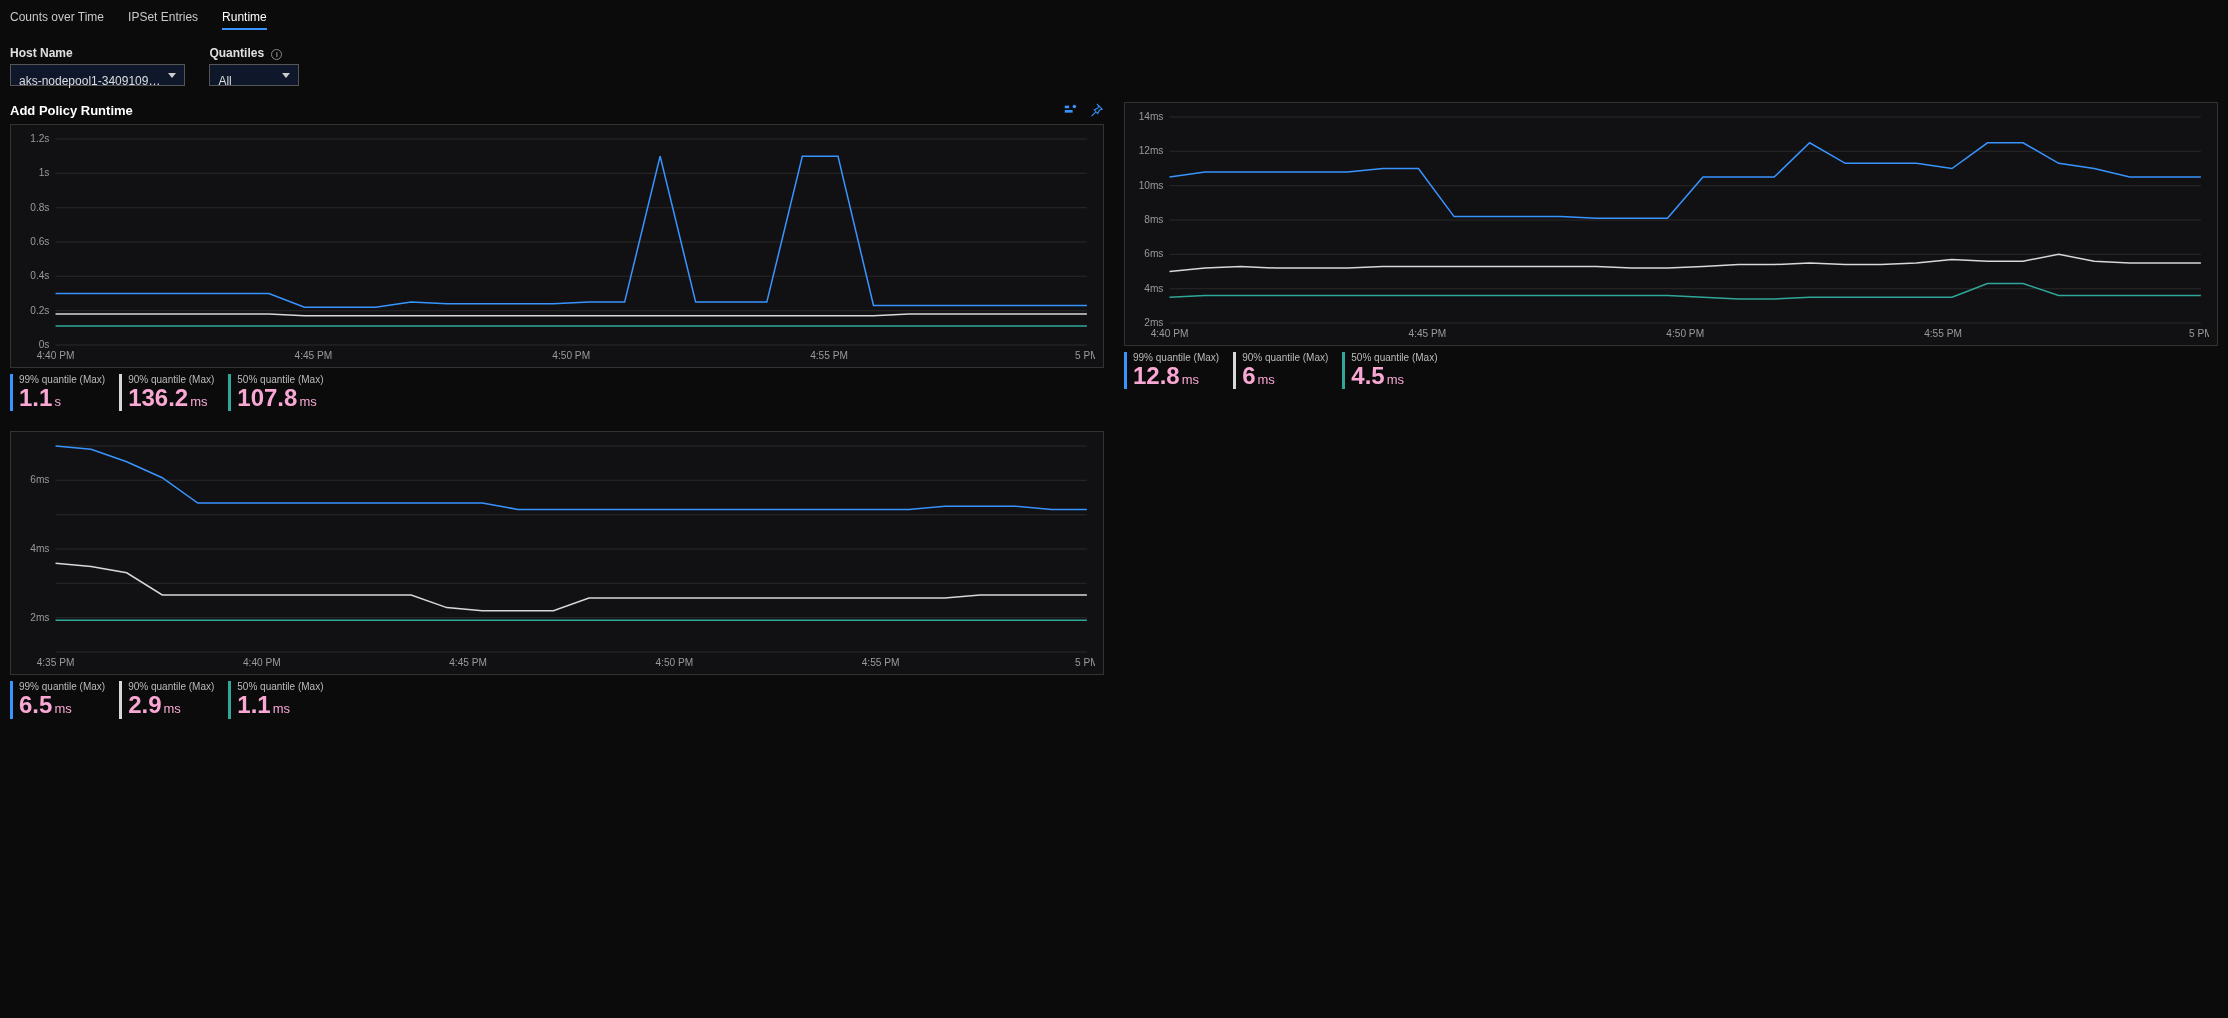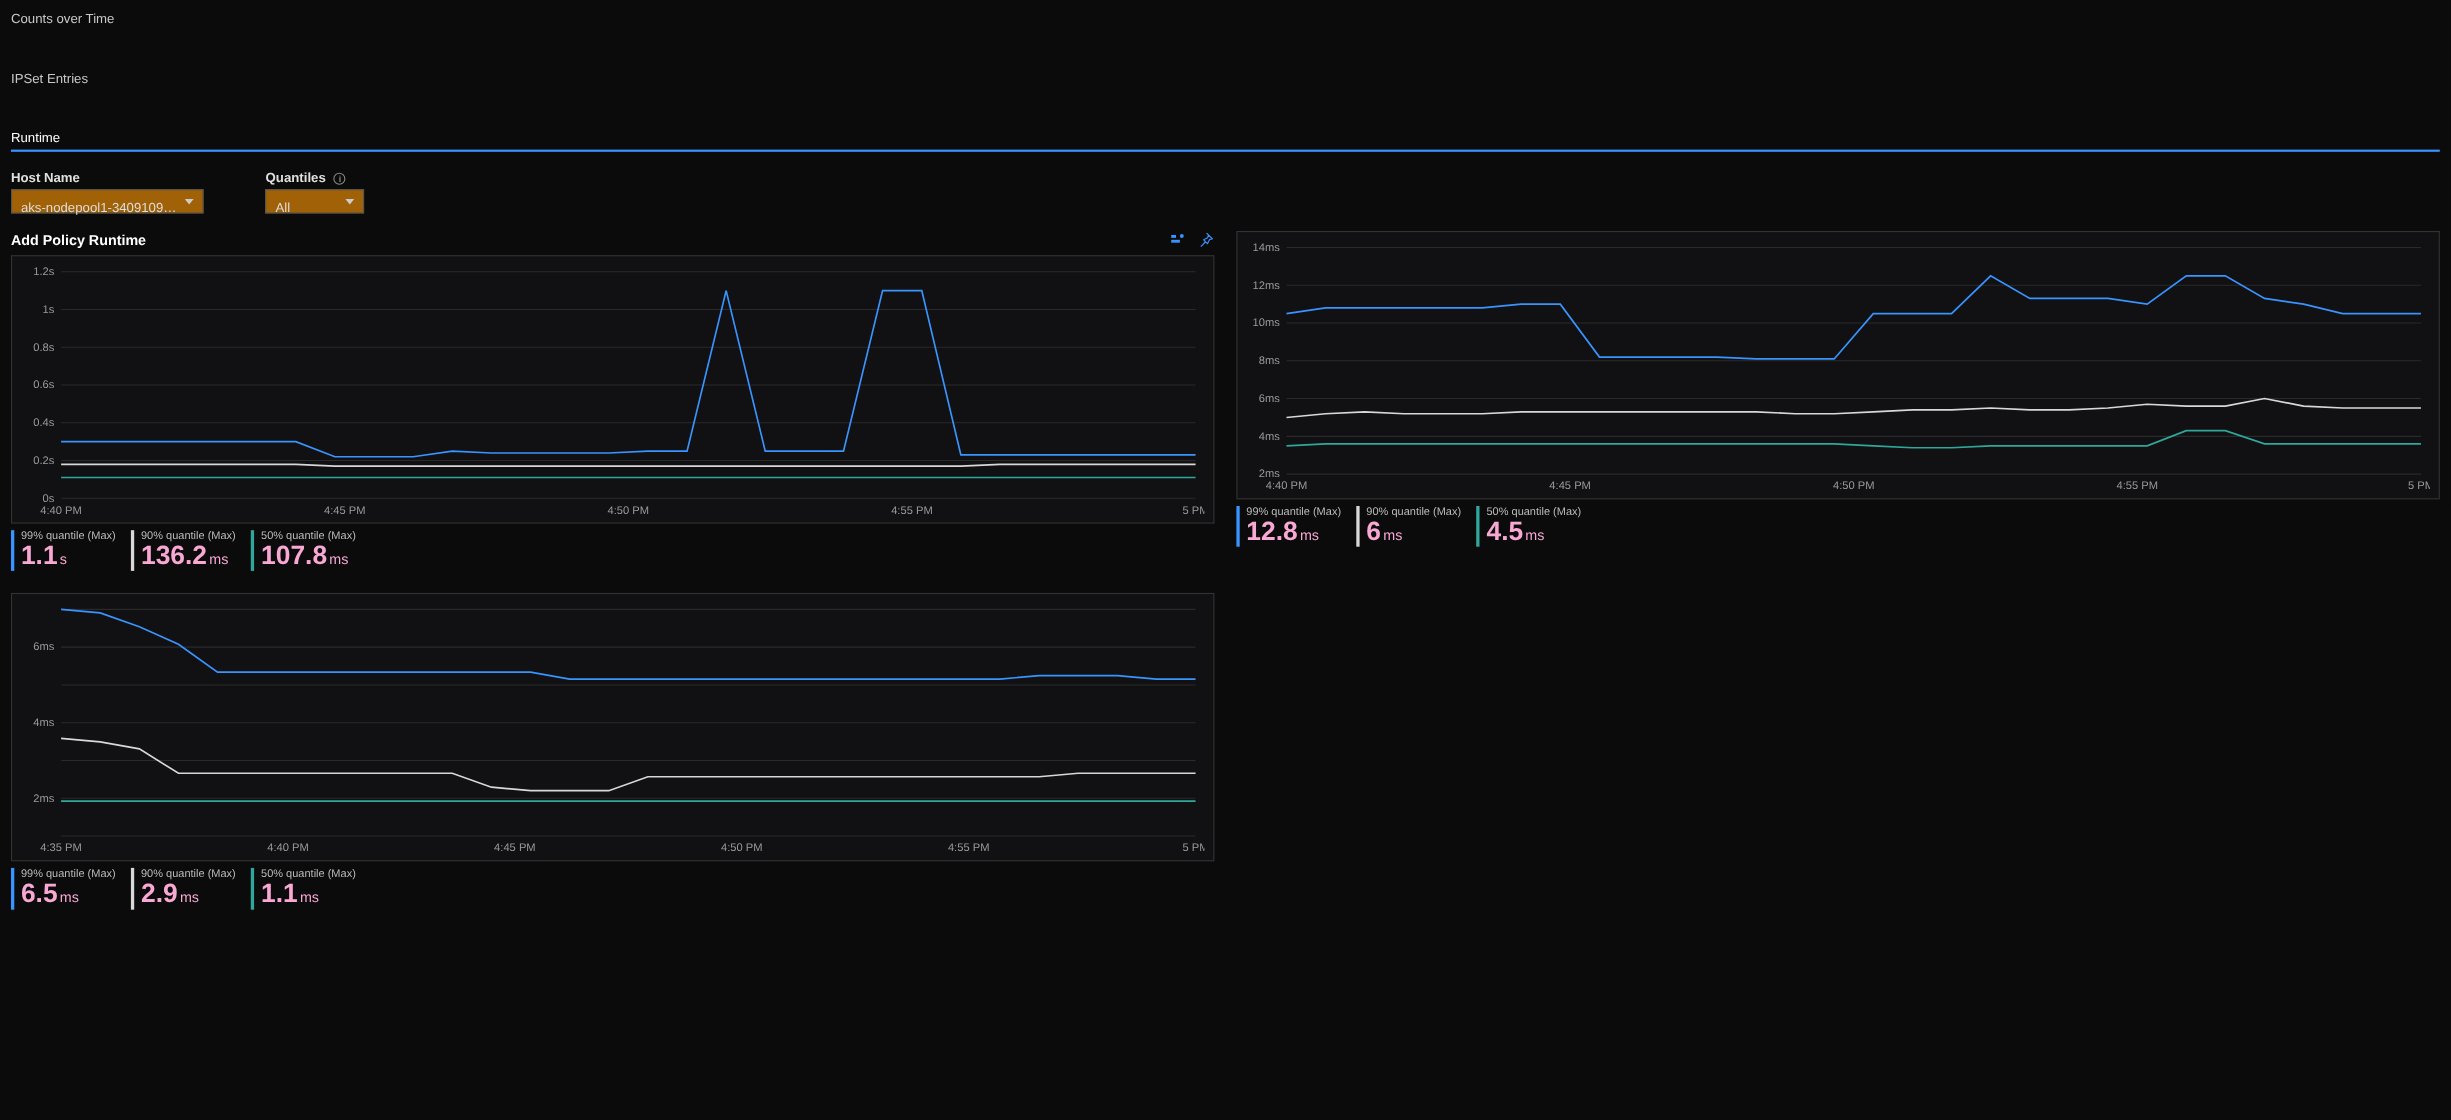--- a/index.html
+++ b/index.html
@@ -5,28 +5,28 @@
   * { box-sizing: border-box; margin: 0; padding: 0; }
   body {
     background: #0b0b0c;
     color: #e0e0e0;
     font-family: "Segoe UI", Arial, sans-serif;
     font-size: 12px;
     padding: 6px 10px 30px 10px;
     width: 2228px;
   }
   
-  .tabs { display: flex; gap: 36px; padding: 4px 0 8px 0; flex-direction: column; }
+  .tabs { display: flex; gap: 24px; padding: 4px 0 8px 0; }
   .tab { color: #c8c8c8; cursor: pointer; padding-bottom: 4px; }
   .tab.active { color: #fff; border-bottom: 2px solid #3894ff; }
   
-  .filters { display: flex; gap: 56px; margin: 8px 0 16px 0; }
+  .filters { display: flex; gap: 24px; margin: 8px 0 16px 0; }
   .filter label { font-weight: 600; font-size: 12px; display: block; margin-bottom: 4px; }
   .select {
-    background: #a16207; border: 1px solid #555; color: #ddd;
+    background: #0f172a; border: 1px solid #555; color: #ddd;
     padding: 15px 24px 3px 8px; font-size: 12px; position: relative;
     min-width: 170px; height: 22px; display: flex; align-items: center;
   }
   .select.small { min-width: 90px; }
   .select::after {
     content: ""; position: absolute; right: 8px; top: 8px;
     border-left: 4px solid transparent; border-right: 4px solid transparent;
     border-top: 5px solid #ccc;
   }
   .info-icon {

